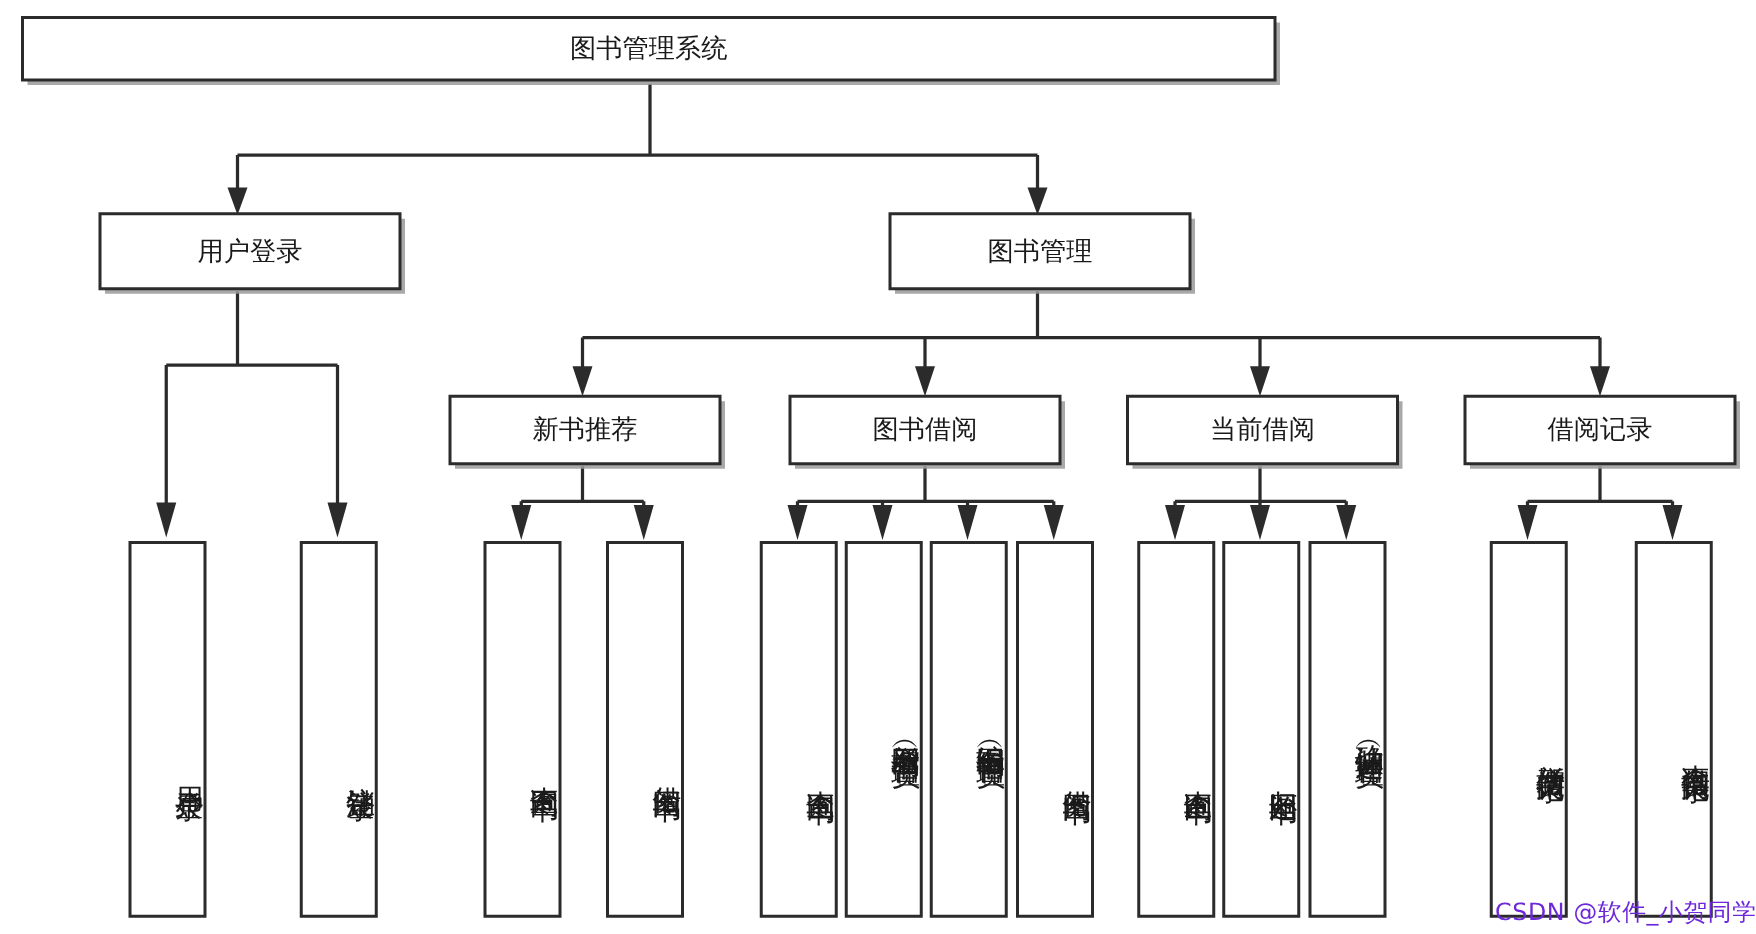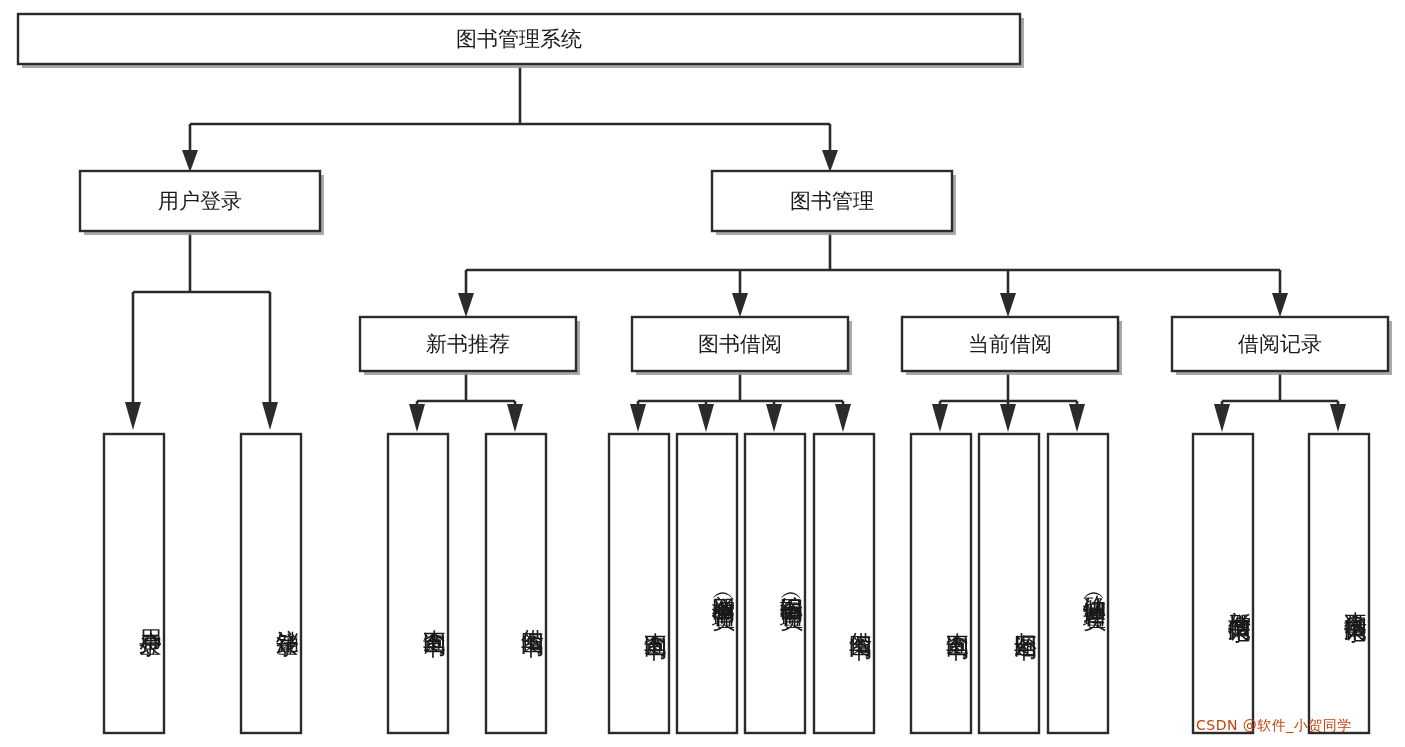--- a/index.html
+++ b/index.html
@@ -65,22 +65,22 @@
     text-align: center;
     display: flex;
     align-items: flex-start;
     justify-content: center;
     white-space: nowrap;
     pointer-events: none;
   }
   .watermark {
     position: absolute;
     font-family: "DejaVu Sans", "Liberation Sans", sans-serif;
-    font-size: 14px;
-    color: #c2410c;
+    font-size: 19px;
+    color: #6d28d9;
     white-space: nowrap;
     letter-spacing: 0.5px;
   }
 </style>
 </head>
 <body>
 
 <div id="diagram-root">
 
   <svg id="tree-svg" viewBox="0 0 1405 747">

